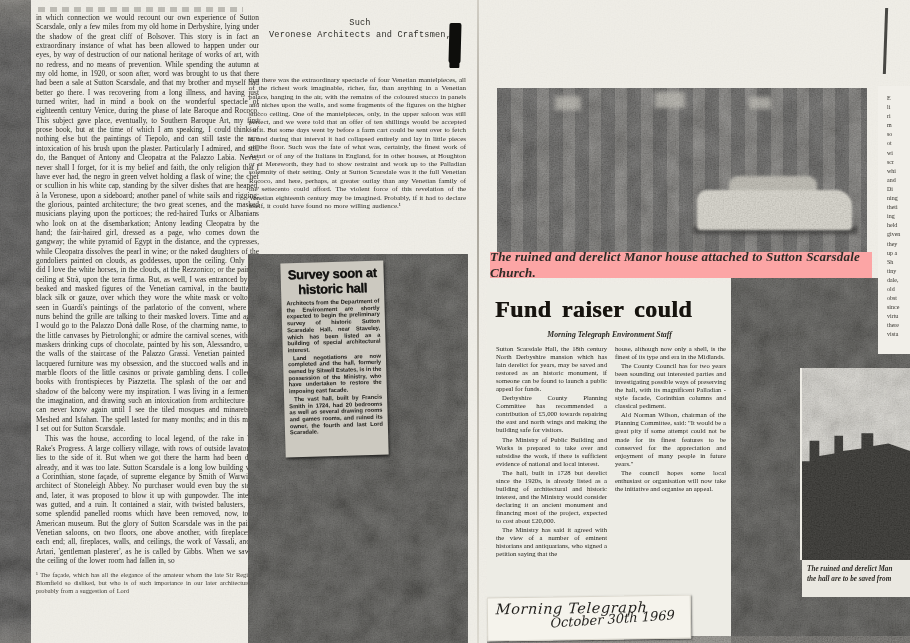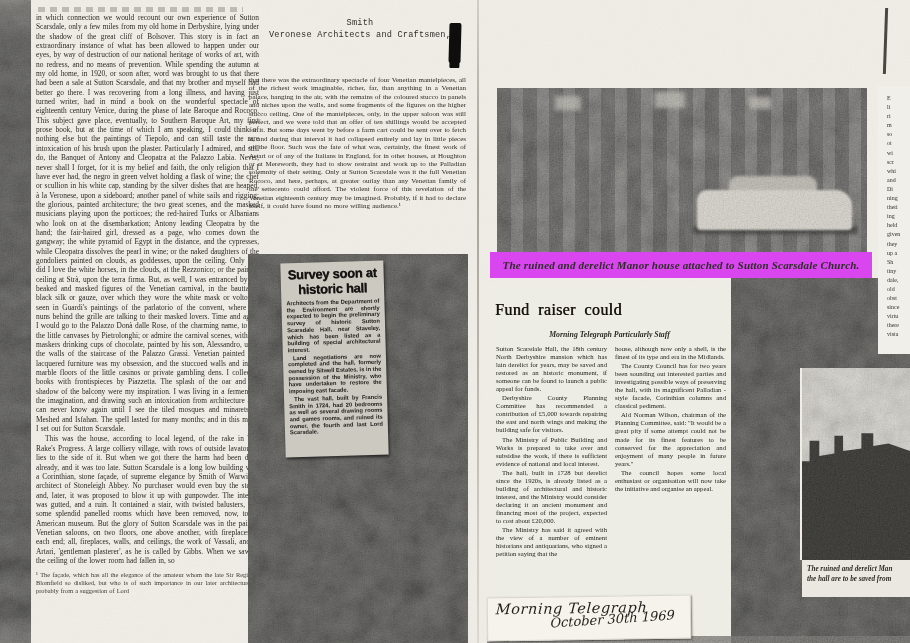--- a/index.html
+++ b/index.html
@@ -42,25 +42,25 @@
   
   .photo1{left:497px;top:88px;width:370px;height:164px;background:#2b2924;overflow:hidden;}
   .streaks{position:absolute;inset:0;background:repeating-linear-gradient(90deg,rgba(0,0,0,.28) 0 14px,rgba(90,86,78,.12) 14px 26px);}
   .lpatch{position:absolute;background:#bdbab0;filter:blur(2px);opacity:.75;}
   .car-body{position:absolute;left:200px;top:102px;width:155px;height:40px;background:#d6d3c8;
             border-radius:10px 16px 4px 4px;filter:blur(1.1px);}
   .car-roof{position:absolute;left:232px;top:88px;width:88px;height:22px;background:#b7b4a9;
             border-radius:9px 9px 0 0;filter:blur(1.4px);}
   .car-shadow{position:absolute;left:196px;top:138px;width:165px;height:8px;background:#0c0b09;
               filter:blur(2px);opacity:.8;}
-  .caption1{left:490px;top:252px;width:382px;height:26px;background:#d946ef;display:flex;
+  .caption1{left:490px;top:252px;width:382px;height:26px;background:#fca5a5;display:flex;
             align-items:center;justify-content:center;font-style:italic;font-weight:bold;
-            font-size:11px;color:#2e2c27;letter-spacing:.2px;}
+            font-size:13px;color:#2e2c27;letter-spacing:.2px;}
   .article{left:487px;top:284px;width:245px;height:359px;background:#edece5;overflow:hidden;}
-  .headline{padding:11px 0 0 8px;font-weight:normal;font-size:16px;line-height:29px;
+  .headline{padding:11px 0 0 8px;font-weight:bold;font-size:24px;line-height:29px;
             letter-spacing:.4px;word-spacing:4px;color:#17140f;text-shadow:.5px 0 0 #2c2a26;}
   .byline{text-align:center;font-style:italic;font-weight:bold;font-size:7.8px;color:#2c2b26;
           margin-top:6px;}
   .cols{display:flex;gap:8px;padding:6px 6px 0 9px;}
   .ncol{width:112px;font-size:6.7px;line-height:8.05px;text-align:justify;color:#26251f;}
   .ncol p{margin:0;}
   .ncol p + p{text-indent:6px;margin-top:1px;}
   .darklower{left:731px;top:278px;width:179px;height:365px;}
   .edgestrip{left:878px;top:86px;width:32px;height:268px;background:#f1efe9;overflow:hidden;
              padding:8px 0 0 9px;box-sizing:border-box;font-size:6px;line-height:9.1px;color:#35332d;}
@@ -122,21 +122,21 @@
   <div class="abs cutline"></div>
   <div class="abs leftcol booktext">
     <div>
         <p>in which connection we would recount our own experience of Sutton Scarsdale, only a few miles from my old home in Derbyshire, lying under the shadow of the great cliff of Bolsover. This story is in fact an extraordinary instance of what has been allowed to happen under our eyes, by way of destruction of our national heritage of works of art, with no redress, and no means of prevention. While spending the autumn at my old home, in 1920, or soon after, word was brought to us that there had been a sale at Sutton Scarsdale, and that my brother and myself had better go there. I was recovering from a long illness, and having just turned writer, had in mind a book on the wonderful spectacle of eighteenth century Venice, during the phase of late Baroque and Rococo. This subject gave place, eventually, to Southern Baroque Art, my first prose book, but at the time of which I am speaking, I could think of nothing else but the paintings of Tiepolo, and can still taste the rare intoxication of his brush upon the plaster. Particularly I admired, and still do, the Banquet of Antony and Cleopatra at the Palazzo Labia. Never, never shall I forget, for it is my belief and faith, the only religion that I have ever had, the negro in green velvet holding a flask of wine; the chef or scullion in his white cap, standing by the silver dishes that are heaped, à la Veronese, upon a sideboard; another panel of white sails and rigging; the glorious, painted architecture; the two great scenes, and the masked musicians playing upon the porticoes; the red-haired Turks or Albanians who look on at the disembarkation; Antony leading Cleopatra by the hand; the fair-haired girl, dressed as a page, who comes down the gangway; the white pyramid of Egypt in the distance, and the cypresses, while Cleopatra dissolves the pearl in wine; or the naked daughters of the gondoliers painted on clouds, as goddesses, upon the ceiling. Only less did I love the white horses, in the clouds, at the Rezzonico; or the painted ceiling at Strà, upon the terra firma. But, as well, I was entranced by the beaked and masked figures of the Venetian carnival, in the bautta of black silk or gauze, over which they wore the white mask or volto, as seen in Guardi's paintings of the parlatorio of the convent, where the nuns behind the grille are talking to their masked lovers. Time and again I would go to the Palazzo Donà dalle Rose, of the charming name, to see the little canvases by Pietrolonghi; or admire the carnival scenes, with the maskers drinking cups of chocolate, painted by his son, Alessandro, upon the walls of the staircase of the Palazzo Grassi. Venetian painted and lacquered furniture was my obsession, and the stuccoed walls and inlaid marble floors of the little casinos or private gambling dens. I collected books with frontispieces by Piazzetta. The splash of the oar and the shadow of the balcony were my inspiration. I was living in a ferment of the imagination, and drawing such an intoxication from architecture as I can never know again until I see the tiled mosques and minarets of Meshed and Isfahan. The spell lasted for many months; and in this mood I set out for Sutton Scarsdale.</p>
         <p>This was the house, according to local legend, of the rake in The Rake's Progress. A large colliery village, with rows of outside lavatories, lies to the side of it. But when we got there the harm had been done already, and it was too late. Sutton Scarsdale is a long low building with a Corinthian, stone façade, of supreme elegance by Smith of Warwick,¹ architect of Stoneleigh Abbey. No purchaser would even buy the stone, and, later, it was proposed to blow it up with gunpowder. The interior was gutted, and a ruin. It contained a stair, with twisted balusters, and some splendid panelled rooms which have been removed, now, to an American museum. But the glory of Sutton Scarsdale was in the pair of Venetian saloons, on two floors, one above another, with fireplaces at each end; all, fireplaces, walls, and ceilings, the work of Vassali, and of Artari, 'gentleman plasterer', as he is called by Gibbs. When we saw it, the ceiling of the lower room had fallen in, so</p>
       </div>
     <div class="footnote">¹ The façade, which has all the elegance of the amateur whom the late Sir Reginald Blomfield so disliked, but who is of such importance in our later architecture, is probably from a suggestion of Lord</div>
   </div>
 
   <div class="abs typed">
-    <div>Smith</div>
+    <div>Such</div>
     <div>Veronese Architects and Craftsmen,</div>
   </div>
   <div class="abs smudge"></div>
 
   <div class="abs midcol booktext">
     <div>
         <p>that there was the extraordinary spectacle of four Venetian mantelpieces, all of the richest work imaginable, richer, far, than anything in a Venetian palace, hanging in the air, with the remains of the coloured stucco in panels and niches upon the walls, and some fragments of the figures on the higher stucco ceiling. One of the mantelpieces, only, in the upper saloon was still perfect, and we were told that an offer of ten shillings would be accepted for it. But some days went by before a farm cart could be sent over to fetch it, and during that interval it had collapsed entirely and lay in little pieces on the floor. Such was the fate of what was, certainly, the finest work of Artari or of any of the Italians in England, for in other houses, at Houghton or at Mereworth, they had to show restraint and work up to the Palladian solemnity of their setting. Only at Sutton Scarsdale was it the full Venetian Rococo, and here, perhaps, at greater outlay than any Venetian family of the settecento could afford. The violent force of this revelation of the Venetian eighteenth century may be imagined. Probably, if it had to declare itself, it could have found no more willing audience.¹</p>
       </div>
   </div>
 
@@ -174,21 +174,21 @@
     <svg class="tex" style="opacity:.28">
         <rect width="100%" height="100%" filter="url(#speck)"></rect>
       </svg>
   </div>
   <div class="abs caption1">The ruined and derelict Manor house attached to Sutton Scarsdale Church.</div>
 
   <div class="abs article">
     <div class="headline">
       <div>Fund raiser could</div>
     </div>
-    <div class="byline">Morning Telegraph Particularly Staff</div>
+    <div class="byline">Morning Telegraph Environment Staff</div>
     <div class="cols">
       <div class="ncol">
           <p>Sutton Scarsdale Hall, the 18th century North Derbyshire mansion which has lain derelict for years, may be saved and restored as an historic monument, if someone can be found to launch a public appeal for funds.</p>
           <p>Derbyshire County Planning Committee has recommended a contribution of £5,000 towards repairing the east and north wings and making the building safe for visitors.</p>
           <p>The Ministry of Public Building and Works is prepared to take over and subsidise the work, if there is sufficient evidence of national and local interest.</p>
           <p>The hall, built in 1728 but derelict since the 1920s, is already listed as a building of architectural and historic interest, and the Ministry would consider declaring it an ancient monument and financing most of the project, expected to cost about £20,000.</p>
           <p>The Ministry has said it agreed with the view of a number of eminent historians and antiquarians, who signed a petition saying that the</p>
         </div>
       <div class="ncol">
           <p>house, although now only a shell, is the finest of its type and era in the Midlands.</p>

